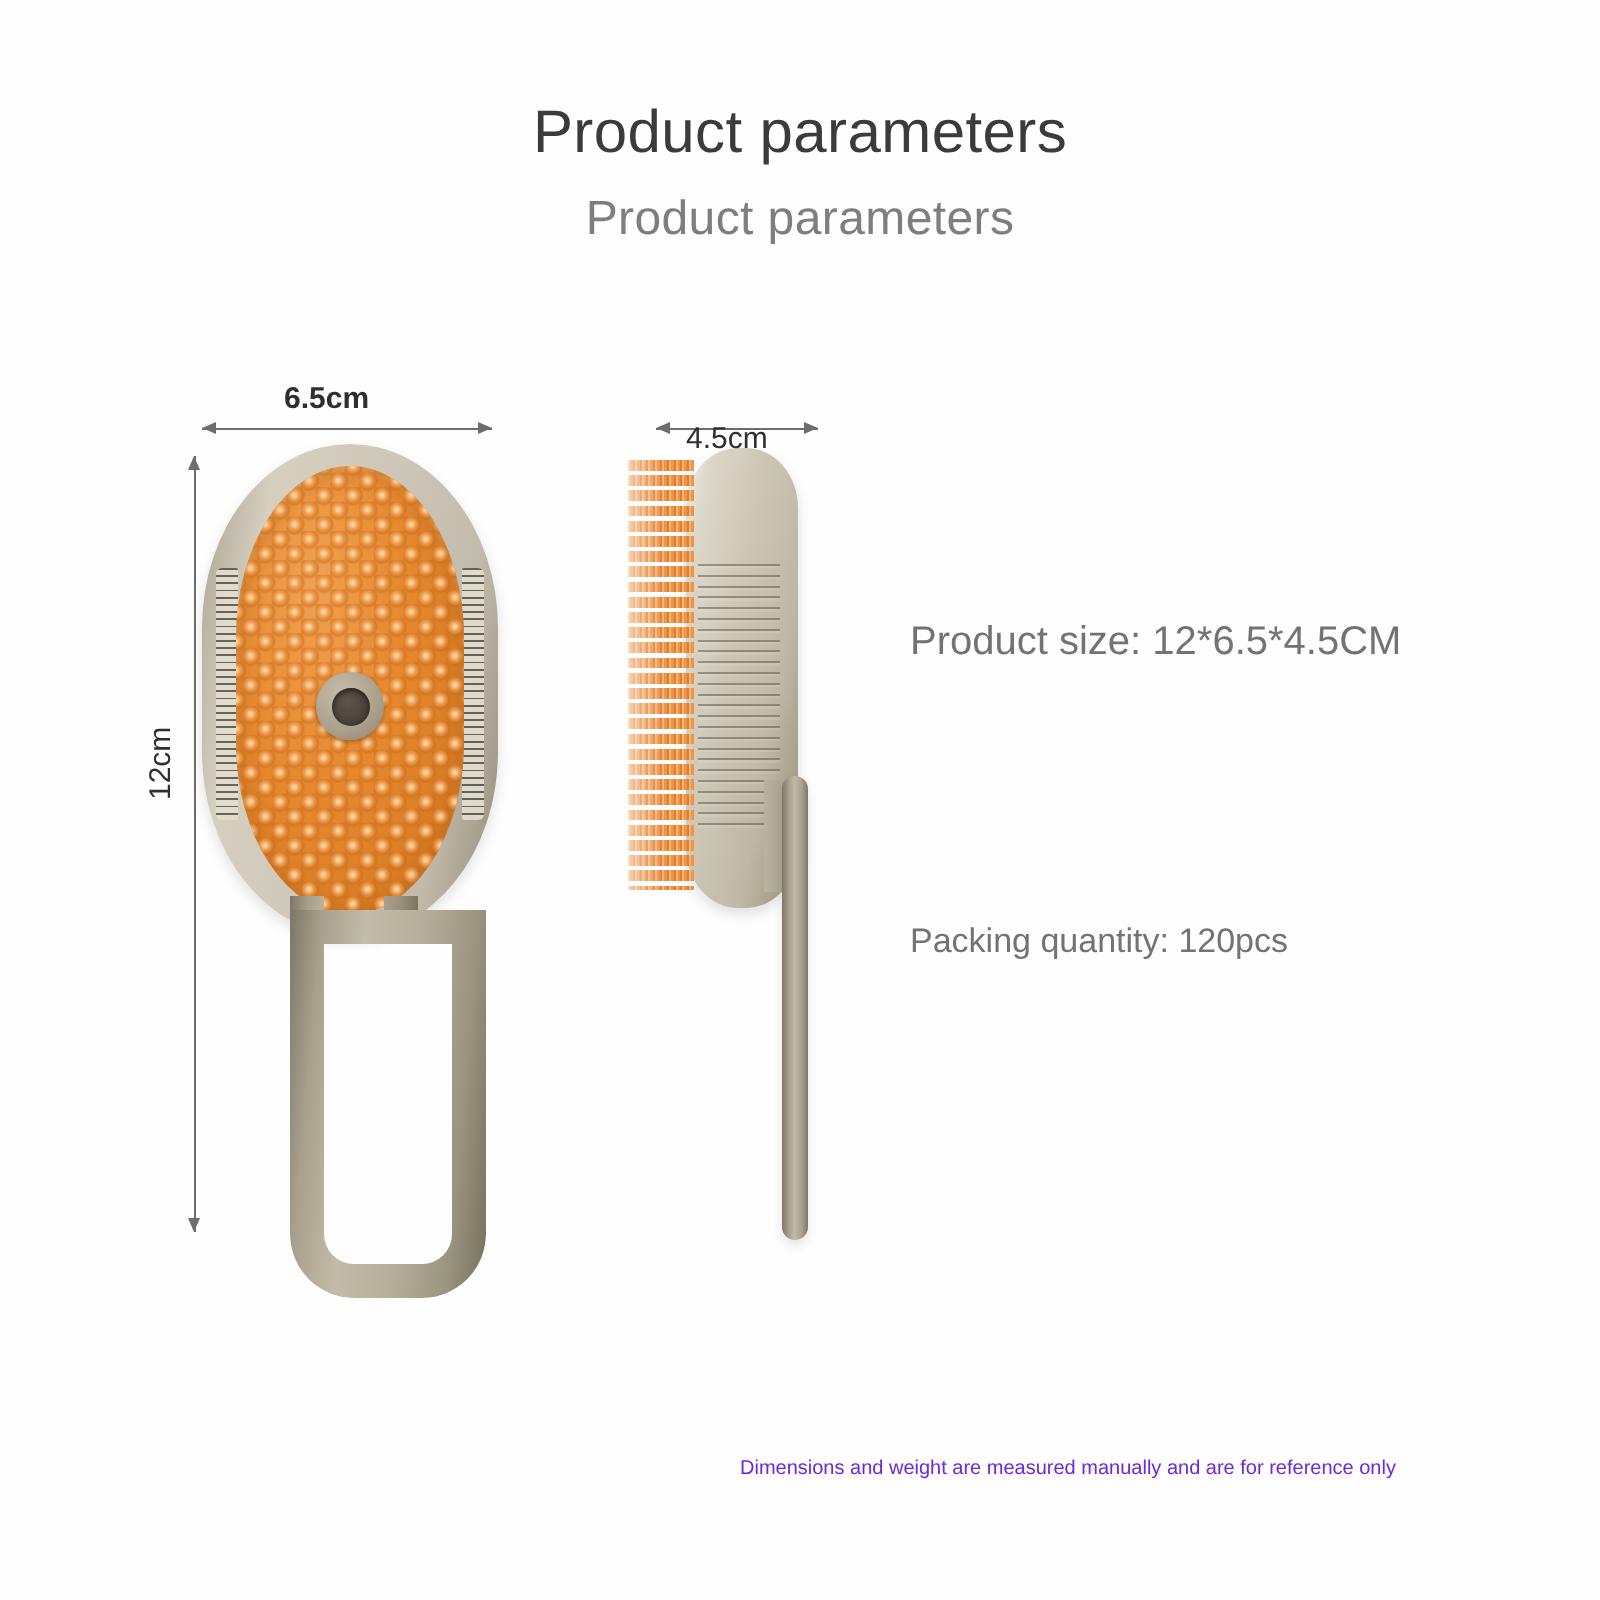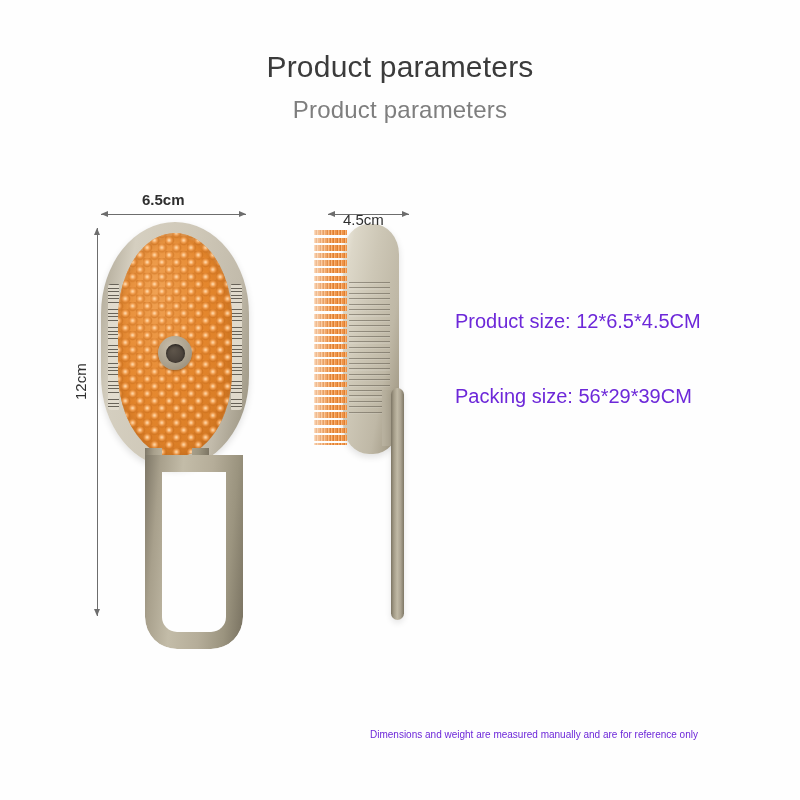--- a/index.html
+++ b/index.html
@@ -94,21 +94,21 @@
   }
   .arrow-v::before { top: 0;    border-bottom: 7px solid #6d6d6d; }
   .arrow-v::after  { bottom: 0; border-top: 7px solid #6d6d6d; }
 
   .arrow-h12 { left: 97px; top: 228px; height: 388px; }
 
   
   .spec {
     position: absolute;
     left: 455px;
-    color: #6d28d9;
+    color: #737373;
     white-space: nowrap;
   }
   .spec-0 { top: 310px; font-size: 20px; }
   .spec-1 { top: 385px; font-size: 20px; }
   .spec-2 { top: 461px; font-size: 17px; }
 
   
   .footer {
     position: absolute;
     left: 370px;
@@ -330,17 +330,17 @@
   <div class="arrow-h arrow-w1"></div>
   <div class="dim-label dim-label-w1">6.5cm</div>
 
   <div class="arrow-h arrow-w2"></div>
   <div class="dim-label dim-label-w2">4.5cm</div>
 
   <div class="arrow-v arrow-h12"></div>
   <div class="dim-label dim-label-h">12cm</div>
 
   <div class="spec spec-0">Product size: 12*6.5*4.5CM</div>
-  <div class="spec spec-1">Packing size: 56*29*39CM</div>
+  <div class="spec spec-2">Packing quantity: 120pcs</div>
 
   <div class="footer">Dimensions and weight are measured manually and are for reference only</div>
 
 </div>
 
 </body></html>

